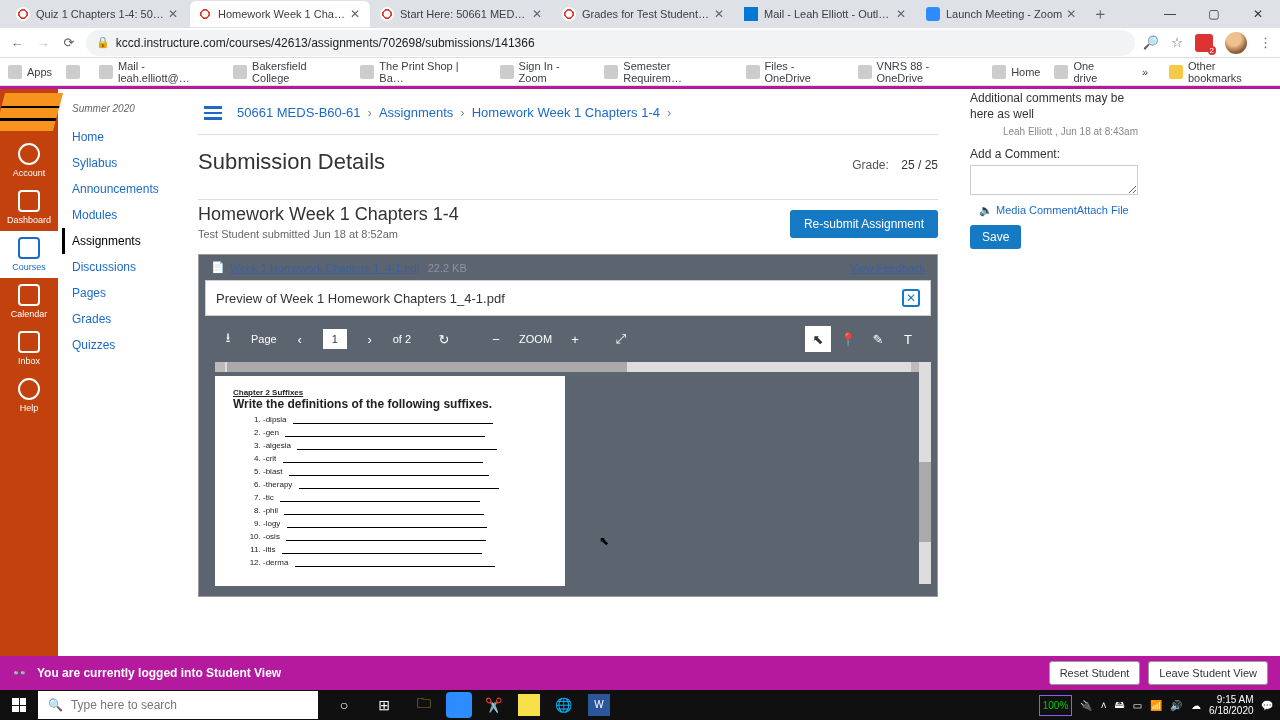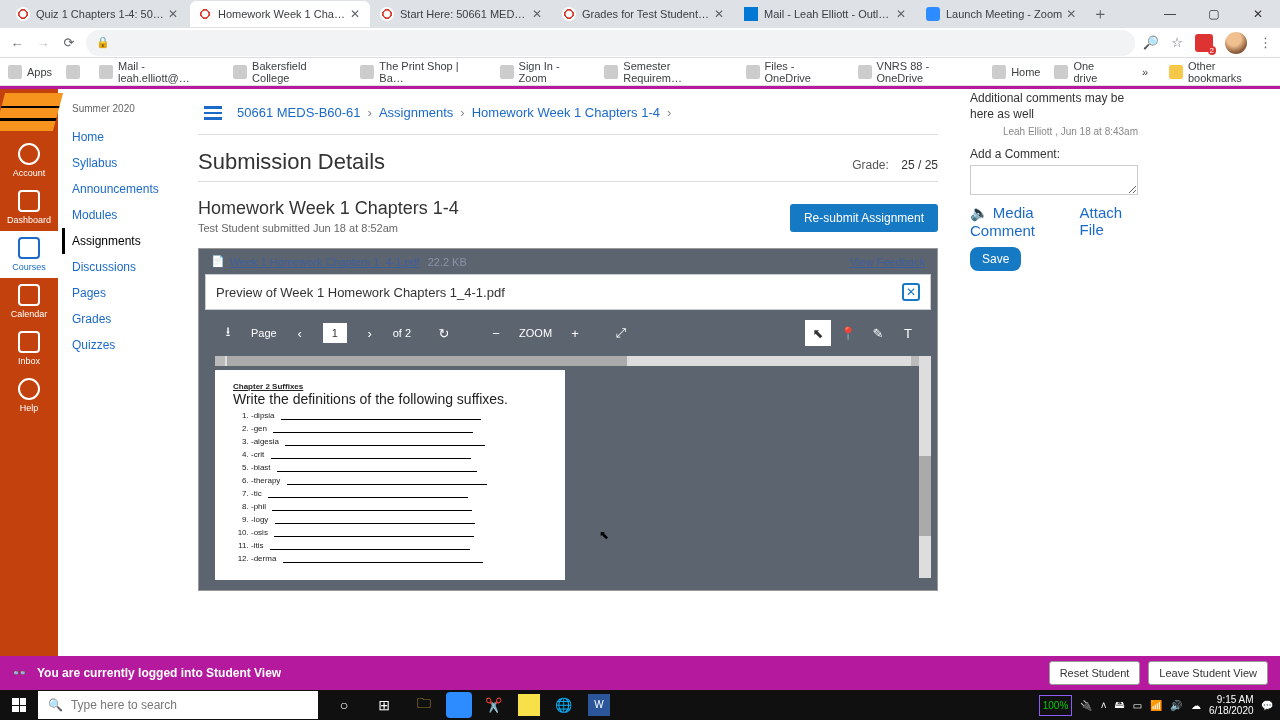--- a/index.html
+++ b/index.html
@@ -35,28 +35,28 @@
 .app{position:absolute;top:86px;left:0;right:0;bottom:30px;display:flex;border-top:3px solid #b5199e}
 
 .gnav{width:58px;background:#c2410c;display:flex;flex-direction:column;align-items:center;padding-top:0}
 .gnav .logo{width:58px;height:38px;background:linear-gradient(#f7941e 33%,#000 33% 40%,#f7941e 40% 66%,#000 66% 73%,#f7941e 73%);transform:skewX(-15deg);margin:4px 0 6px}
 .gnav a{display:flex;flex-direction:column;align-items:center;color:#fff;font-size:9px;text-decoration:none;padding:6px 0;width:100%;gap:3px}
 .gnav a.active{background:#fff;color:#1b6ac9}
 .gnav .gico{width:22px;height:22px;border:2px solid currentColor;border-radius:50%}
 .gnav .gico.square{border-radius:4px}
 
 .cnav{width:140px;padding:14px 10px 0 14px;border-right:0}
-.term{font-size:10px;color:#666;margin-bottom:10px}
+.term{font-size:10px;color:#666;font-style:italic;margin-bottom:10px}
 .cnav a{display:block;font-size:12px;color:#1b6ac9;padding:6px 0;text-decoration:none}
 .cnav a.current{color:#000;border-left:3px solid #000;margin-left:-10px;padding-left:7px}
 
 .main{flex:1;padding:10px 20px 0 0;max-width:760px}
 .bc{display:flex;align-items:center;gap:7px;font-size:13px;color:#1b6ac9;padding:6px 0 14px 6px;border-bottom:1px solid #ddd;margin-bottom:14px}
 .bc .hamb{width:18px;height:14px;background:linear-gradient(#1b6ac9 20%,transparent 20% 40%,#1b6ac9 40% 60%,transparent 60% 80%,#1b6ac9 80%);margin-right:8px}
-.hdrrow{display:flex;justify-content:space-between;align-items:baseline;border-bottom:1px solid #ddd;padding-bottom:6px;margin-bottom:16px}
+.hdrrow{display:flex;justify-content:space-between;align-items:baseline;border-bottom:1px solid #ddd;padding-bottom:24px;margin-bottom:4px}
 h1{font-size:22px;font-weight:400;color:#333}
 .grade-l{font-size:12px;color:#555;margin-right:8px}
 .grade-v{font-size:12px;color:#333}
 .subrow{display:flex;justify-content:space-between;align-items:center}
 h2{font-size:18px;font-weight:400;color:#333}
 .bywho{font-size:11px;color:#666;margin-top:3px}
 .resubmit{background:#1679c4;color:#fff;border:none;font-size:12px;padding:7px 14px;border-radius:3px;cursor:pointer;margin-top:4px}
 
 .prevwrap{margin-top:14px;background:#5c6470;padding:0;border:1px solid #999}
 .filebar{display:flex;align-items:center;padding:6px 12px;font-size:11px;color:#5c6f9b}
@@ -70,36 +70,36 @@
 .docbar .tool{width:26px;height:26px;display:flex;align-items:center;justify-content:center;font-size:13px}
 .docbar .tool.act{background:#fff;color:#333}
 .docbar .tools-r{margin-left:auto;display:flex;gap:4px}
 .doccanvas{background:#5c6470;margin:0 6px 6px;padding:6px 10px 2px;height:234px;position:relative}
 .hsb{height:10px;background:#ddd;margin-bottom:4px;position:relative}
 .hsb::before,.hsb::after{content:"";position:absolute;top:0;width:10px;height:10px;background:#bbb}
 .hsb::before{left:0}.hsb::after{right:0}
 .hsb-thumb{position:absolute;left:12px;top:0;height:10px;width:400px;background:#aaa}
 .pagebox{background:#fff;height:210px;width:350px;padding:12px 18px;font-size:8px;color:#222;overflow:hidden}
 .pagebox h5{font-size:8px;text-decoration:underline;font-weight:bold}
-.pagebox p{font-size:14px;font-weight:normal}
+.pagebox p{font-size:12px;font-weight:bold}
 .pagebox ol{margin:3px 0 0 14px}
-.pagebox li{font-size:8px;margin:4px 4px}
+.pagebox li{font-size:8px;margin:4px 16px}
 .pagebox li span{display:inline-block;width:200px;border-bottom:1px solid #000;margin-left:4px;height:7px;vertical-align:bottom}
 .vsb{position:absolute;right:0;top:6px;bottom:6px;width:12px;background:#ddd}
 .vsb-thumb{position:absolute;top:100px;width:12px;height:80px;background:#aaa}
 .cursor{position:absolute;left:394px;top:178px;font-size:12px;color:#000}
 
 .side{width:190px;padding:2px 10px 0 12px;font-size:12px;color:#333}
 .cmt{font-size:12px;line-height:1.3}
 .cmt-meta{font-size:10px;color:#888;text-align:right;margin:4px 0 10px}
 .addc{font-size:12px;margin-bottom:4px}
 .cbox{width:100%;height:30px;border:1px solid #ccc;margin-bottom:6px}
-.clinks{display:flex;justify-content:center;font-size:15px}
+.clinks{display:flex;justify-content:center;font-size:11px}
 .clinks a{color:#1b6ac9;text-decoration:none}
-.save{background:#1679c4;color:#fff;border:none;font-size:12px;padding:5px 12px;border-radius:8px;margin-top:8px;cursor:pointer}
+.save{background:#1679c4;color:#fff;border:none;font-size:12px;padding:5px 12px;border-radius:3px;margin-top:8px;cursor:pointer}
 
 .svbar{position:absolute;bottom:30px;left:0;right:0;height:34px;background:#b5199e;color:#fff;display:flex;align-items:center;font-size:11px;padding:0 12px}
 .svbar .glasses{margin-right:10px;font-size:12px}
 .svbar .msg{font-weight:bold;font-size:12px}
 .svbar .reset-t{font-style:italic;font-size:10px;margin-left:200px;max-width:420px;line-height:1.2}
 .svbar .btns{margin-left:auto;display:flex;gap:8px}
 .svbar button{background:#fff;color:#333;border:1px solid #999;font-size:11px;padding:5px 10px;border-radius:3px;cursor:pointer}
 
 .taskbar{position:absolute;bottom:0;left:0;right:0;height:30px;background:#101010;display:flex;align-items:center;color:#fff;font-size:10px}
 .start{width:38px;height:30px;display:flex;align-items:center;justify-content:center}
@@ -155,20 +155,21 @@
     <span>✕</span>
   </div>
 </div>
 
 <div class="urlbar">
   <span class="nav-ico">←</span>
   <span class="nav-ico" style="opacity:.4">→</span>
   <span class="nav-ico">⟳</span>
   <div class="omnibox">
     <span class="lock">🔒</span>
+    <span>kccd.instructure.com/courses/42613/assignments/702698/submissions/141366</span>
   </div>
   <div class="url-right">
     <span style="transform:scaleX(-1)">🔍</span>
     <span>☆</span>
     <span class="ext-ico"></span>
     <span class="avatar"></span>
     <span>⋮</span>
   </div>
 </div>
 

